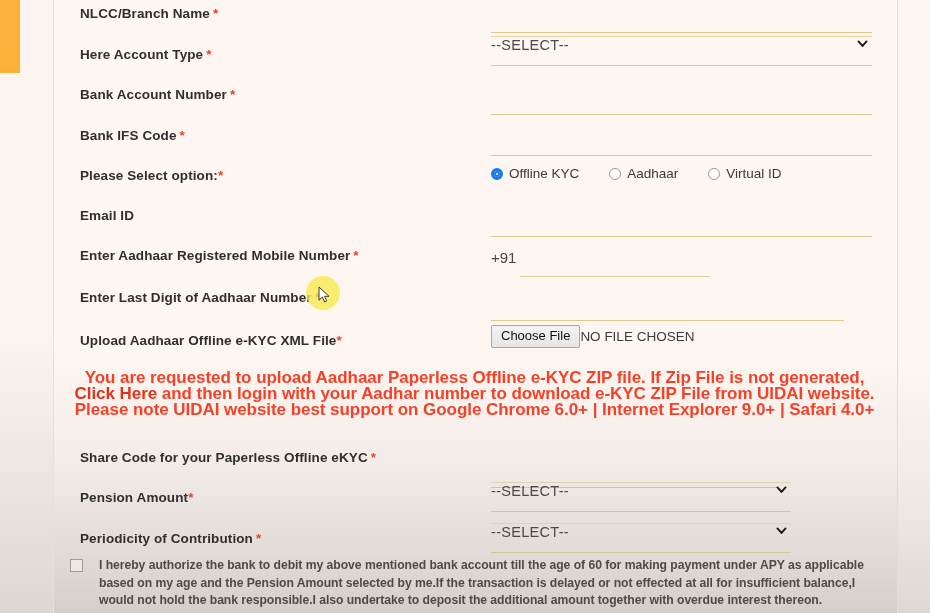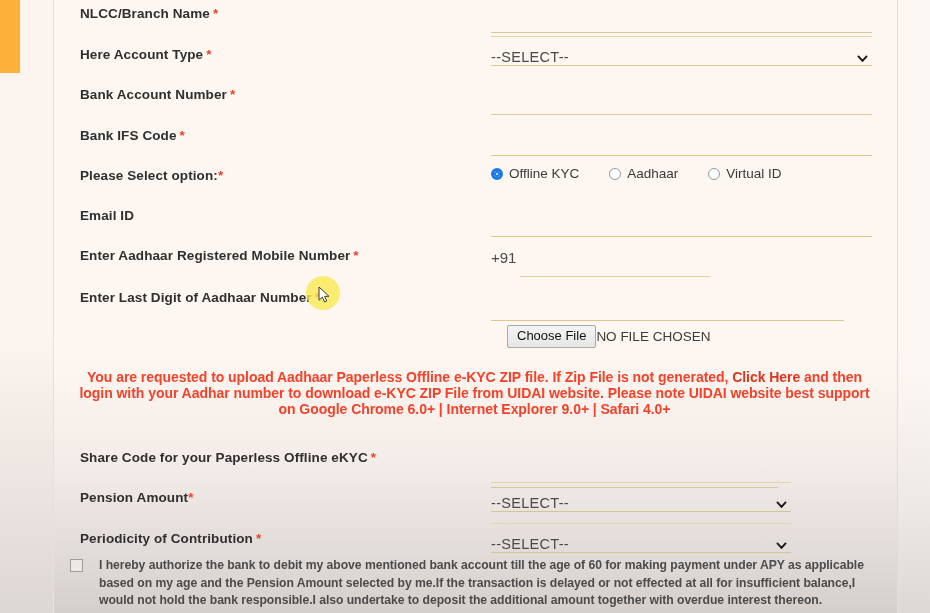--- a/index.html
+++ b/index.html
@@ -107,21 +107,21 @@
     position: absolute;
     left: 411px;
     top: -11px;
     width: 381px;
     height: 30px;
     border: none;
     border-top: 1.5px solid #e4d4a4;
     border-bottom: 1.5px solid #ddc98f;
     background: transparent;
     display: flex;
-    align-items: flex-end;
+    align-items: flex-start;
     justify-content: space-between;
     box-sizing: border-box;
   }
   .select-value {
     font-size: 14.5px;
     color: #4a4a4a;
     letter-spacing: 0.3px;
     font-family: "Liberation Sans", sans-serif;
   }
   .chev {
@@ -201,36 +201,35 @@
   .choose-file-btn {
     font-family: "Liberation Sans", sans-serif;
     font-size: 13px;
     color: #111;
     background: linear-gradient(to bottom, #f4f4f4, #e6e6e6);
     border: 1px solid #a8a8a8;
     border-radius: 2px;
     padding: 3px 9px 4px 9px;
     cursor: pointer;
     line-height: 1.05;
-    margin-left: 16px;
   }
   .no-file-text {
     font-size: 13.5px;
     color: #3c3c3c;
     white-space: nowrap;
   }
 
   
   .warning {
     position: absolute;
     left: 72px;
     top: 370px;
     width: 805px;
     text-align: center;
-    font-size: 14px;
+    font-size: 17px;
     font-weight: bold;
     color: #f4422a;
     line-height: 15.8px;
     letter-spacing: -0.05px;
   }
   .warning .emph {
     color: #e0341c;
   }
 
   
@@ -350,20 +349,21 @@
       <span class="prefix">+91</span>
       <input class="mobile-input" style="top: 6px;" type="text" value="">
     </div>
 
     <div class="row" style="top:290px;">
       <div class="label"><span>Enter Last Digit of Aadhaar Number</span><span class="req req-sp">*</span></div>
       <input class="underline-input" style="top: 8px; width: 353px;" type="text" value="">
     </div>
 
     <div class="row" style="top:333px;">
+      <div class="label"><span>Upload Aadhaar Offline e-KYC XML File</span><span class="req">*</span></div>
       <div class="file-row">
         <button class="choose-file-btn">Choose File</button>
         <span class="no-file-text">NO FILE CHOSEN</span>
       </div>
     </div>
 
     <div class="warning">
       <span>You are requested to upload Aadhaar Paperless Offline e-KYC ZIP file. If Zip File is not generated, </span><span class="emph">Click Here</span><span> and then login</span>
       <span>with your Aadhar number to download e-KYC ZIP File from UIDAI website. Please note UIDAI website best support on Google</span>
       <span>Chrome 6.0+ | Internet Explorer 9.0+ | Safari 4.0+</span>

